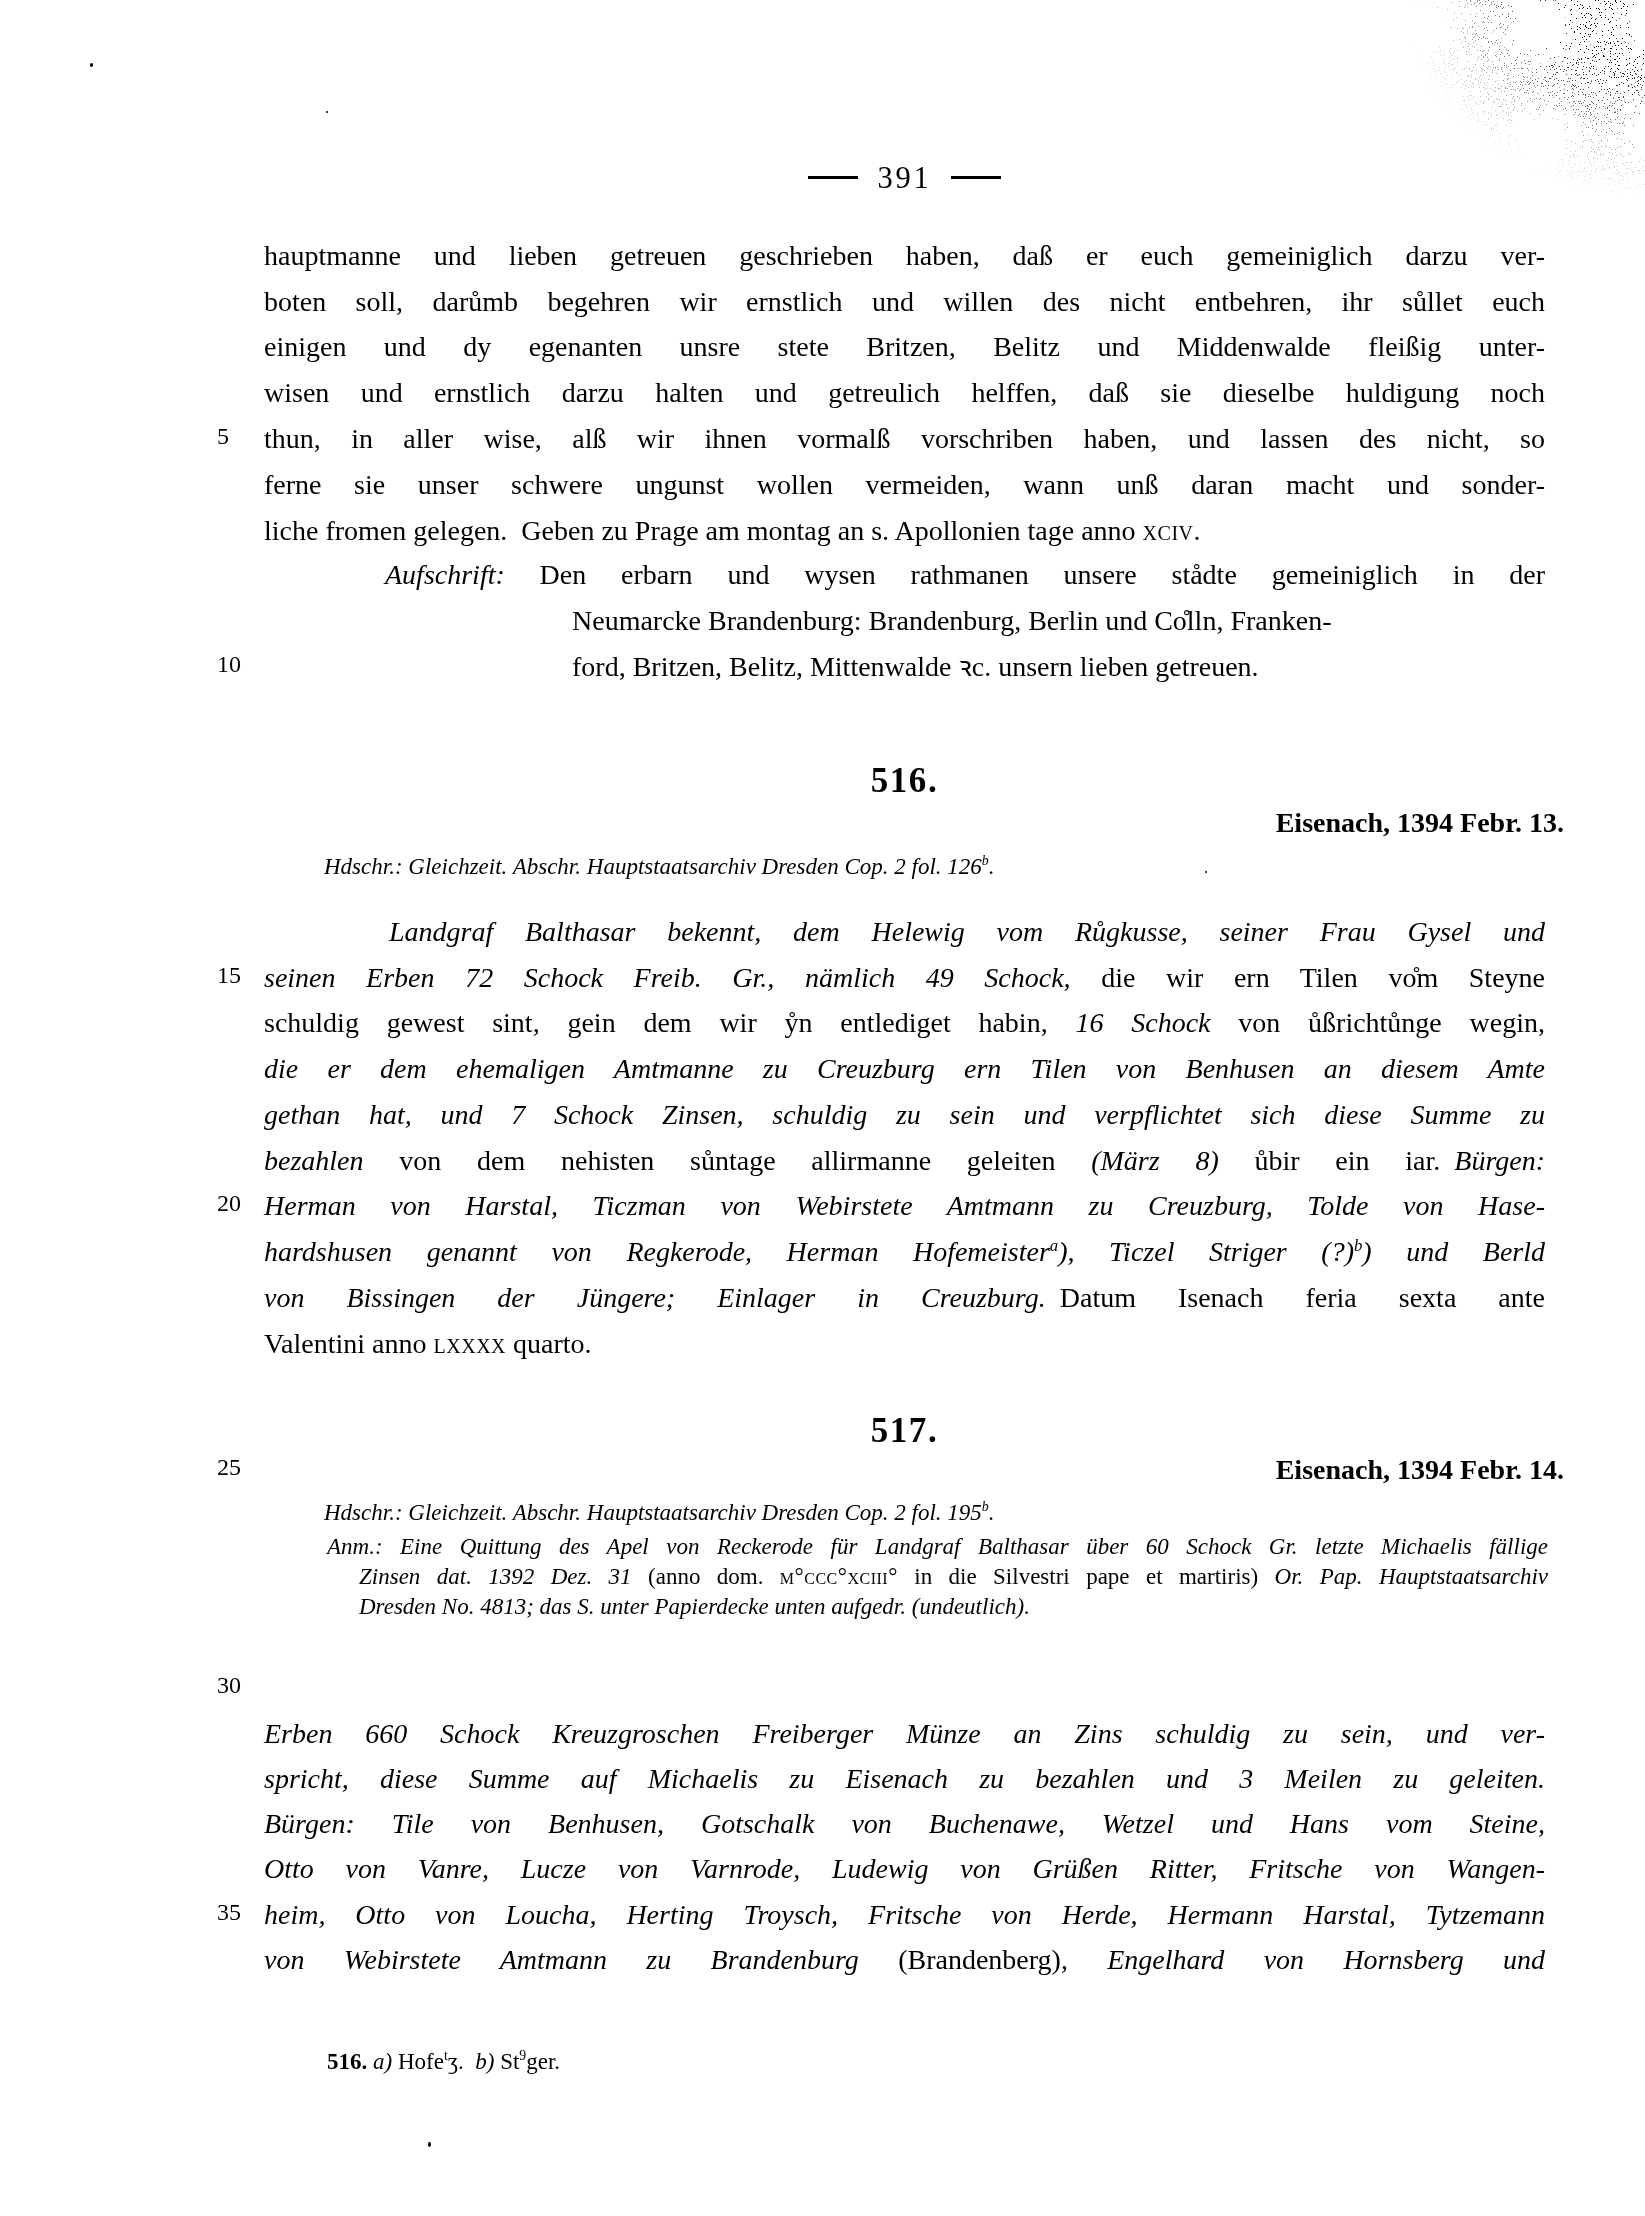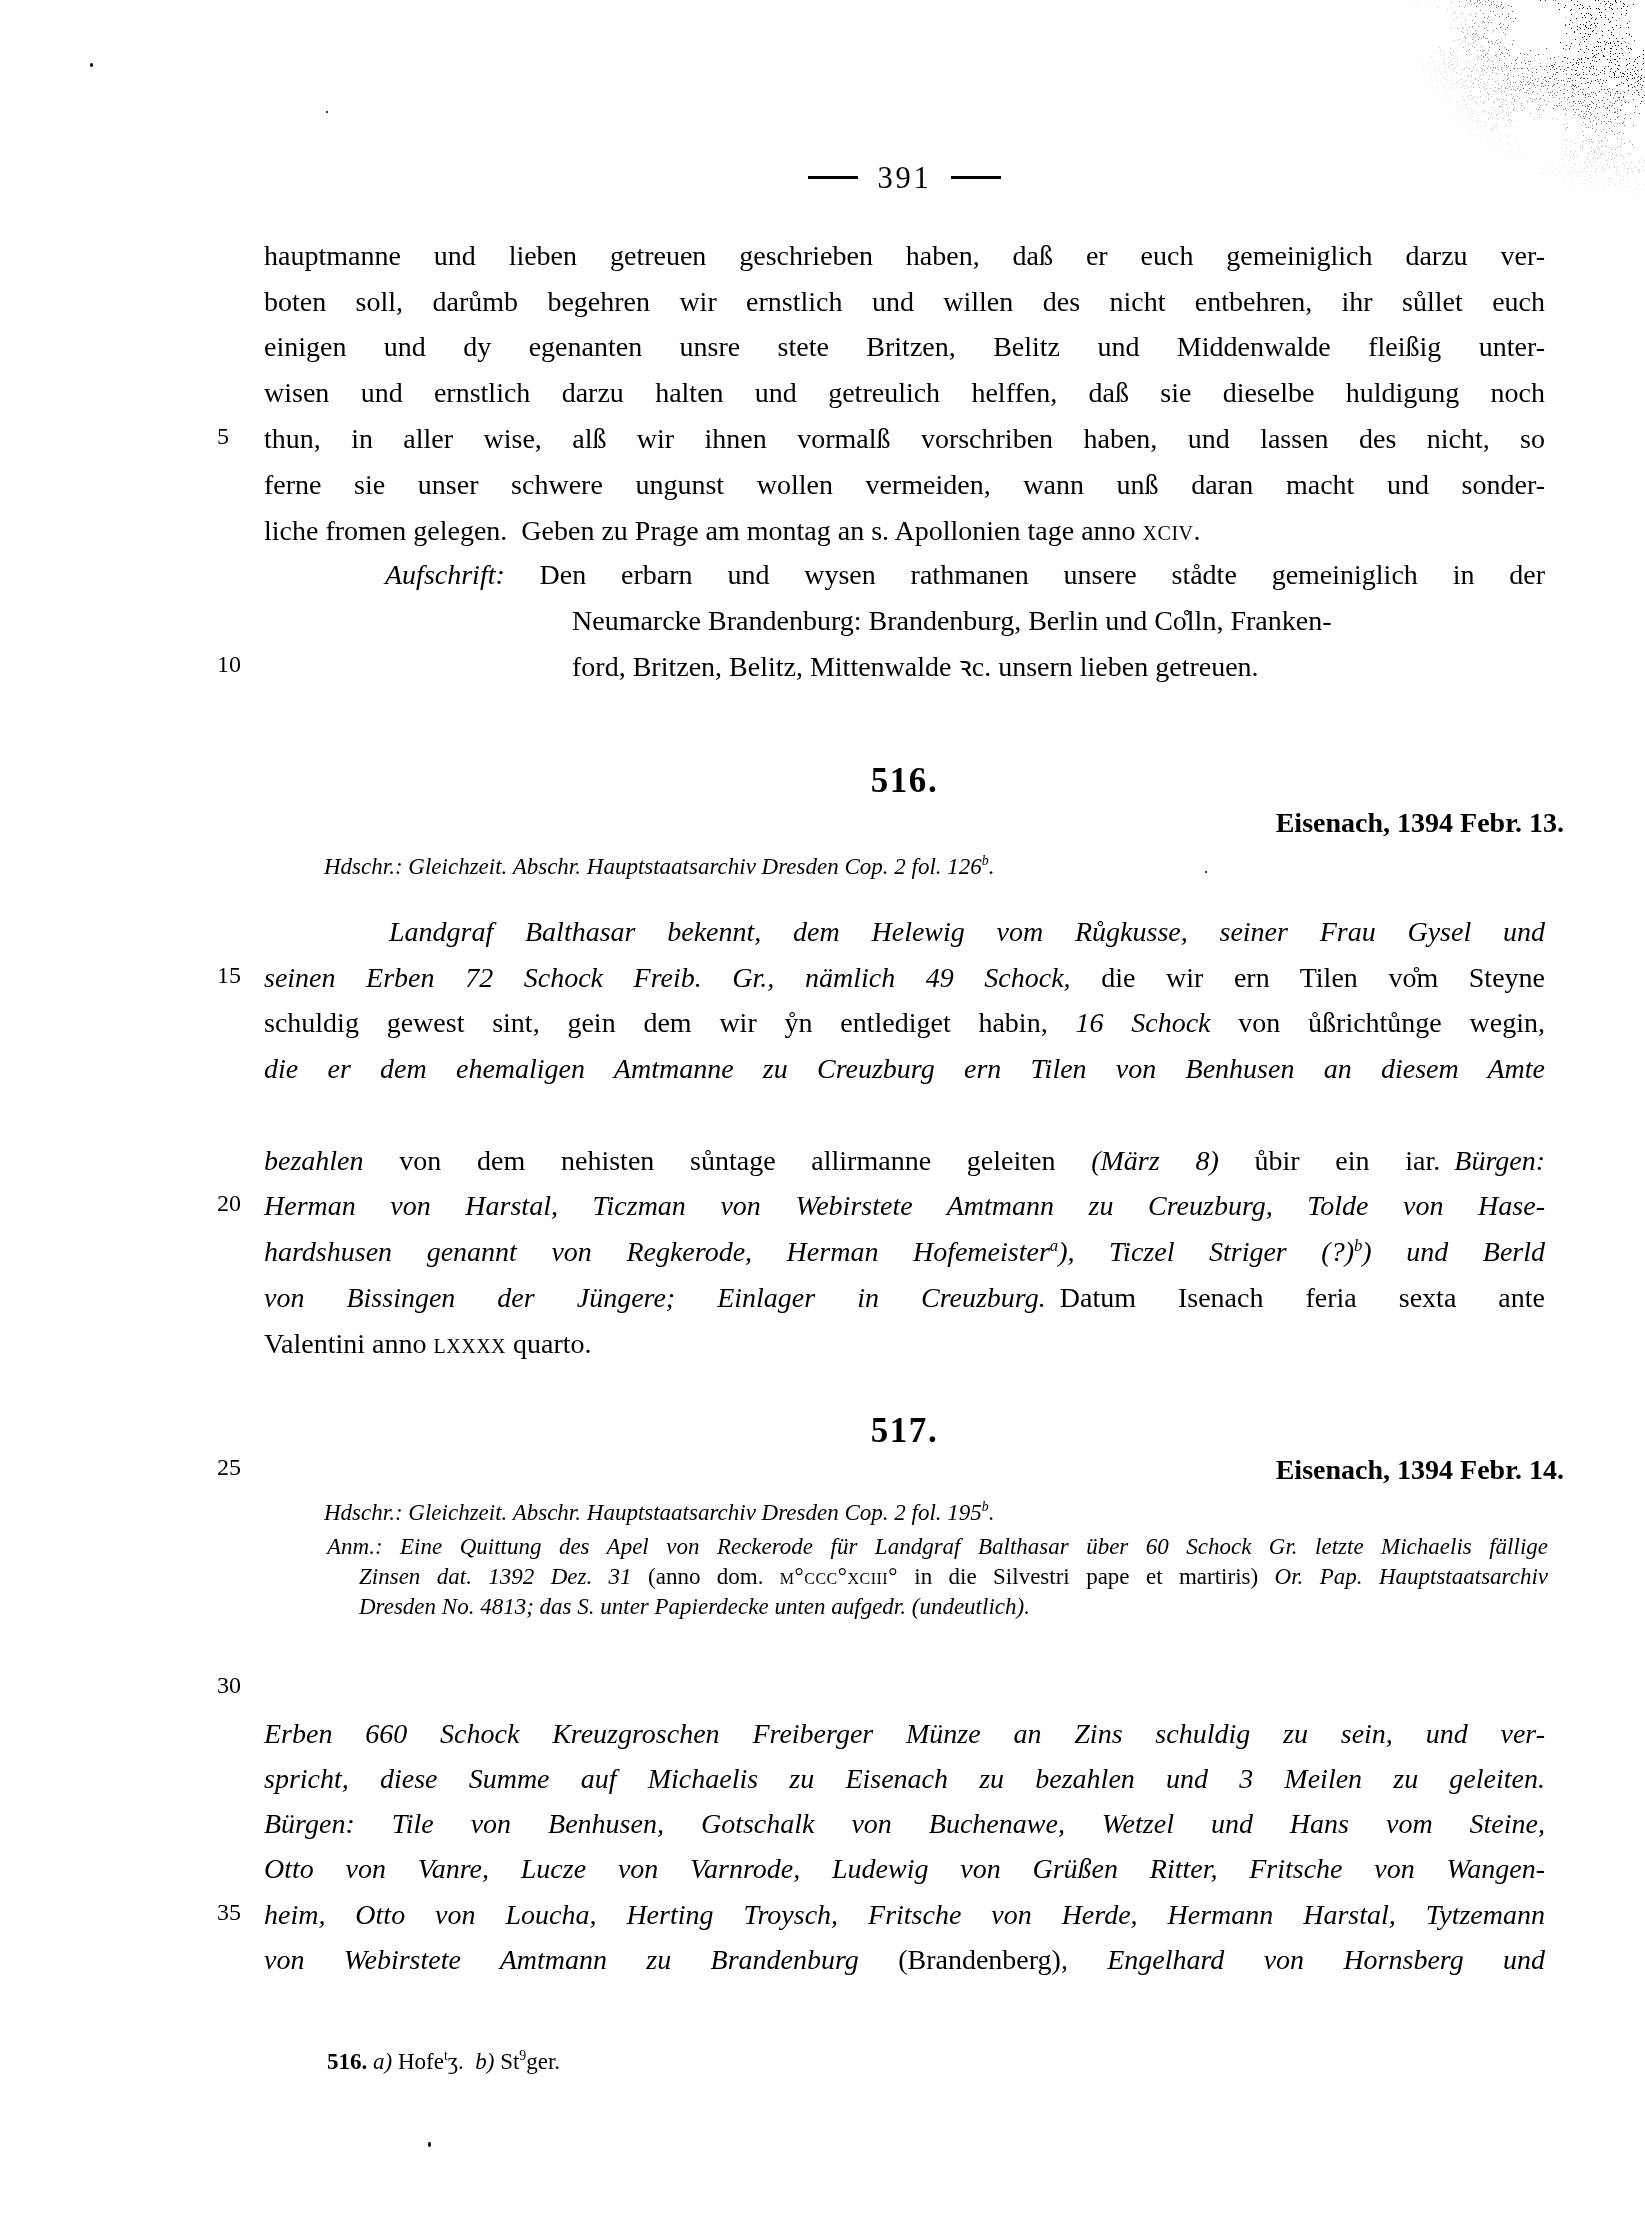--- a/index.html
+++ b/index.html
@@ -71,20 +71,21 @@
   <div class="ln" style="top:651px;left:572px;width:976px"><span class="rm">ford, Britzen, Belitz, Mittenwalde ꝛc. unsern lieben getreuen.</span></div>
 
   <div class="ln ctr big" style="top:761px"><span>516.</span></div>
   <div class="ln rgt date" style="top:807px;width:1300px"><span>Eisenach, 1394 Febr. 13.</span></div>
   <div class="ln sm" style="top:853px;left:324px"><span class="it">Hdschr.: Gleichzeit. Abschr. Hauptstaatsarchiv Dresden Cop. 2 fol. 126</span><span class="sup it">b</span><span class="it">.</span></div>
 
   <div class="ln j ind" style="top:916px"><span class="it">Landgraf Balthasar bekennt, dem Helewig vom Růgkusse, seiner Frau Gysel und</span></div>
   <div class="ln j" style="top:962px"><span class="it">seinen Erben 72 Schock Freib. Gr., nämlich 49 Schock, </span><span class="rm">die wir ern Tilen vo̊m Steyne</span></div>
   <div class="ln j" style="top:1007px"><span class="rm">schuldig gewest sint, gein dem wir ẙn entlediget habin, </span><span class="it">16 Schock </span><span class="rm">von ůßrichtůnge wegin,</span></div>
   <div class="ln j" style="top:1053px"><span class="it">die er dem ehemaligen Amtmanne zu Creuzburg ern Tilen von Benhusen an diesem Amte</span></div>
+  <div class="ln j" style="top:1099px"><span class="it">gethan hat, und 7 Schock Zinsen, schuldig zu sein und verpflichtet sich diese Summe zu</span></div>
   <div class="ln j" style="top:1145px"><span class="it">bezahlen </span><span class="rm">von dem nehisten sůntage allirmanne geleiten </span><span class="it">(März 8) </span><span class="rm">ůbir ein iar. </span><span class="it">Bürgen:</span></div>
   <div class="ln j" style="top:1190px"><span class="it">Herman von Harstal, Ticzman von Webirstete Amtmann zu Creuzburg, Tolde von Hase-</span></div>
   <div class="ln j" style="top:1236px"><span class="it">hardshusen genannt von Regkerode, Herman Hofemeister</span><span class="sup it">a</span><span class="it">), Ticzel Striger (?)</span><span class="sup it">b</span><span class="it">) und Berld</span></div>
   <div class="ln j" style="top:1282px"><span class="it">von Bissingen der Jüngere; Einlager in Creuzburg. </span><span class="rm">Datum Isenach feria sexta ante</span></div>
   <div class="ln" style="top:1328px"><span class="rm">Valentini anno </span><span class="rm sc">lxxxx</span><span class="rm"> quarto.</span></div>
 
   <div class="ln ctr big" style="top:1411px"><span>517.</span></div>
   <div class="ln rgt date" style="top:1454px;width:1300px"><span>Eisenach, 1394 Febr. 14.</span></div>
   <div class="ln sm" style="top:1499px;left:324px"><span class="it">Hdschr.: Gleichzeit. Abschr. Hauptstaatsarchiv Dresden Cop. 2 fol. 195</span><span class="sup it">b</span><span class="it">.</span></div>
 

